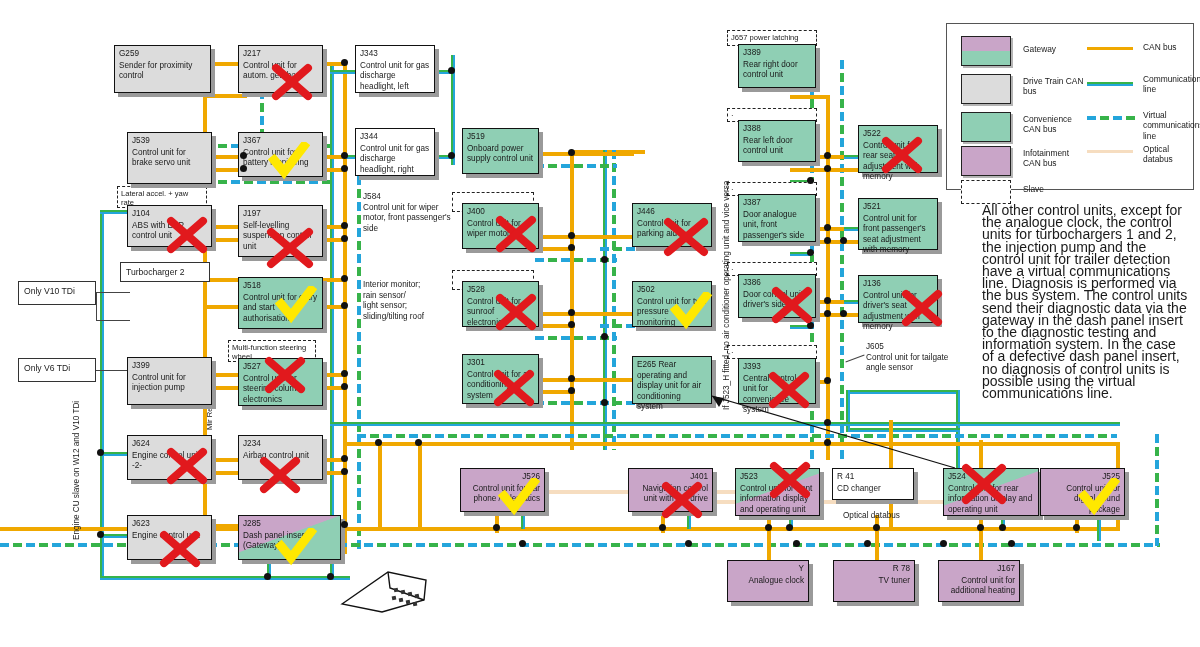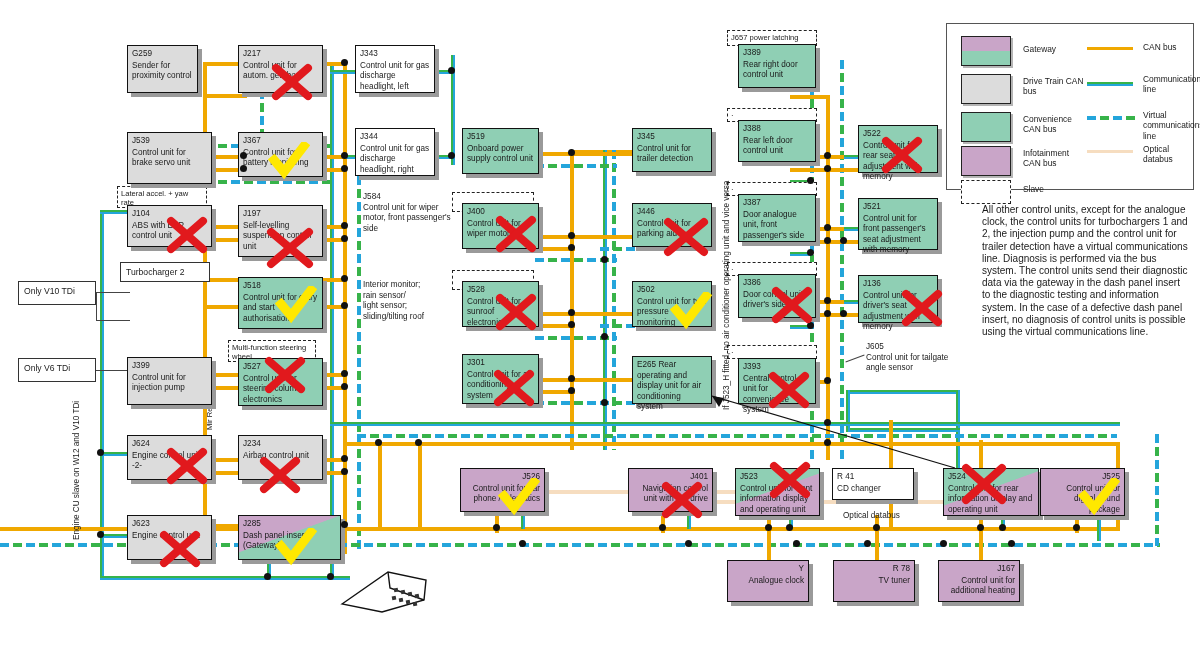--- a/index.html
+++ b/index.html
@@ -51,21 +51,21 @@
 
   
   #legend{position:absolute;left:946px;top:23px;width:246px;height:165px;
           background:#fff;border:1px solid #555;z-index:50;}
   .lg-sw{position:absolute;width:48px;height:28px;border:1px solid #222;box-shadow:2px 2px 0 0 #b5b5b5;}
   .lg-sw.dash{border:1.4px dashed #222;box-shadow:none;}
   .lg-tx{position:absolute;font-size:8.4px;line-height:10.4px;}
   .lg-ln{position:absolute;}
 
   #notes{position:absolute;left:982px;top:204px;width:208px;
-         font-size:10px;line-height:12.2px;z-index:50;}
+         font-size:14px;line-height:12.2px;z-index:50;}
 
   .obd{position:absolute;left:338px;top:566px;width:92px;height:48px;z-index:45;}
 </style>
 </head>
 <body>
 
 <div id="stage">
 
   <div class="ln commV" style="left:100px;top:210px;width:4px;height:370px;"></div>
   <div class="ln commH" style="left:100px;top:576px;width:240px;height:4px;"></div>
@@ -251,21 +251,21 @@
   <div class="dot" style="left:977px;top:524px;"></div>
   <div class="dot" style="left:999px;top:524px;"></div>
   <div class="dot" style="left:940px;top:540px;"></div>
   <div class="dot" style="left:1008px;top:540px;"></div>
   <div class="dot" style="left:1073px;top:524px;"></div>
   <div class="dot" style="left:97px;top:449px;"></div>
   <div class="dot" style="left:97px;top:531px;"></div>
   <div class="dot" style="left:264px;top:573px;"></div>
   <div class="dot" style="left:327px;top:573px;"></div>
 
-  <div class="cu c-drive" style="left:127px;top:45px;width:71px;height:48px;">
+  <div class="cu c-drive" style="left:114px;top:45px;width:97px;height:48px;">
     <span class="id">G259</span>
     <span class="nm">Sender for proximity control</span>
   </div>
   <div class="cu c-drive" style="left:127px;top:132px;width:85px;height:52px;">
     <span class="id">J539</span>
     <span class="nm">Control unit for brake servo unit</span>
   </div>
   <div class="slave" style="left:117px;top:186px;width:90px;height:22px;">
     <span>Lateral accel. + yaw rate</span>
   </div>
@@ -357,24 +357,20 @@
   </div>
   <div class="cu c-conv" style="left:462px;top:281px;width:77px;height:46px;">
     <span class="id">J528</span>
     <span class="nm">Control unit for sunroof electronics</span>
   </div>
   <div class="cu c-conv" style="left:462px;top:354px;width:77px;height:50px;">
     <span class="id">J301</span>
     <span class="nm">Control unit for air conditioning system</span>
   </div>
 
-  <div class="cu c-conv" style="left:632px;top:128px;width:80px;height:44px;">
-    <span class="id">J345</span>
-    <span class="nm">Control unit for trailer detection</span>
-  </div>
   <div class="cu c-conv" style="left:632px;top:203px;width:80px;height:44px;">
     <span class="id">J446</span>
     <span class="nm">Control unit for parking aid</span>
   </div>
   <div class="cu c-conv" style="left:632px;top:281px;width:80px;height:46px;">
     <span class="id">J502</span>
     <span class="nm">Control unit for tyre pressure monitoring</span>
   </div>
   <div class="cu c-conv" style="left:632px;top:356px;width:80px;height:48px;">
     <span class="nm">E265 Rear operating and display unit for air conditioning system</span>

